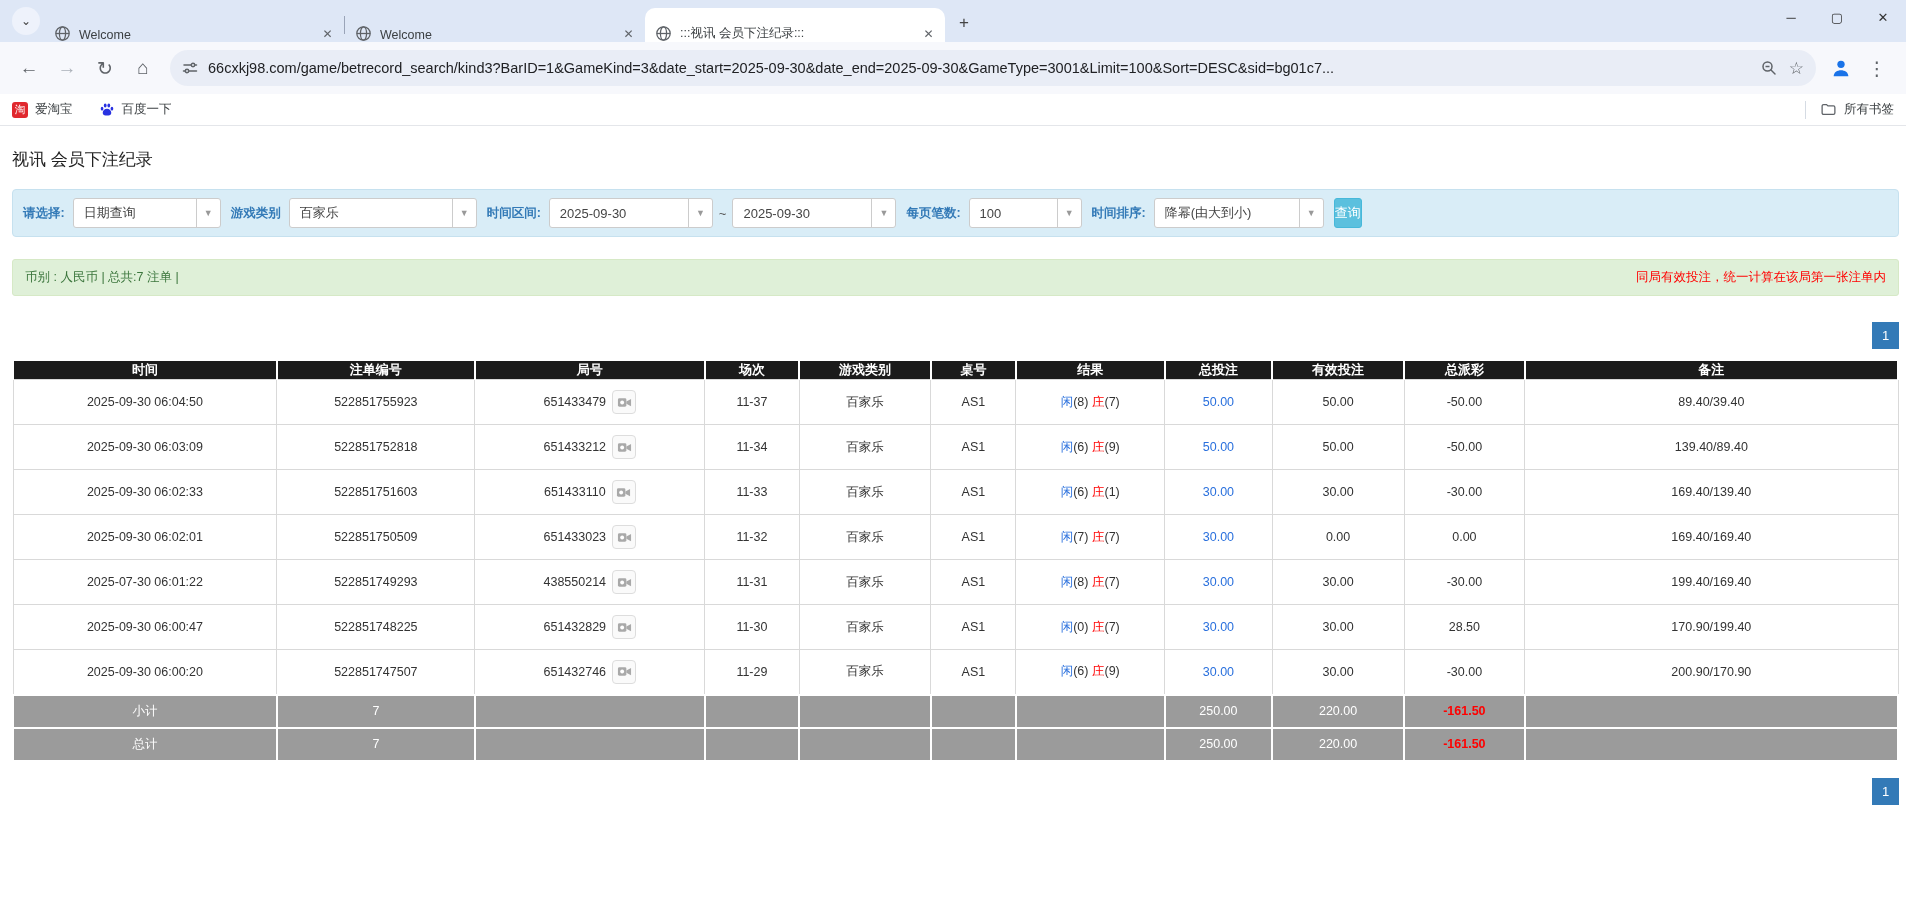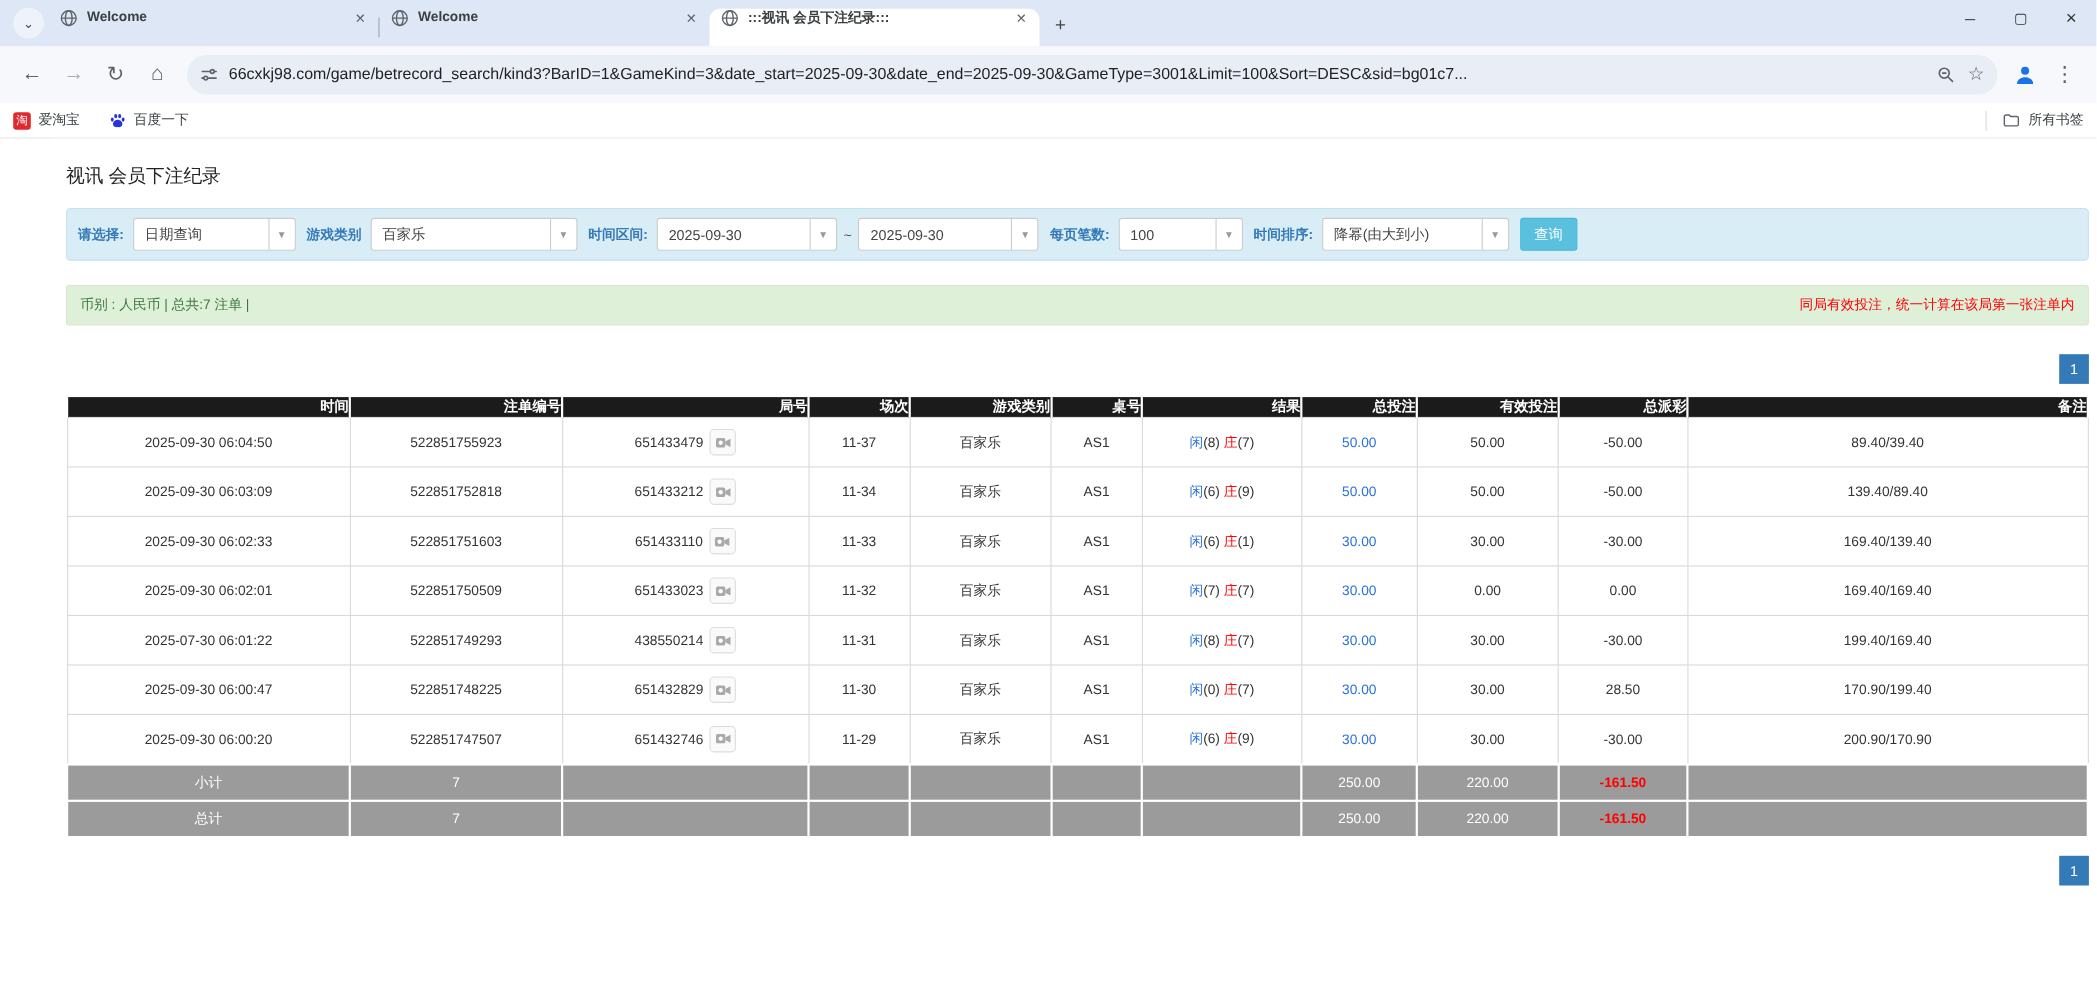--- a/index.html
+++ b/index.html
@@ -3,22 +3,22 @@
 <meta charset="utf-8">
 <style>
   * { margin:0; padding:0; box-sizing:border-box; }
   html,body { width:1906px; height:900px; overflow:hidden;
     font-family:"Liberation Sans","DejaVu Sans",sans-serif; background:#fff; }
 
   
   .tabstrip { height:42px; background:#dee7f6; display:flex; align-items:flex-end; position:relative; padding-left:10px; }
   .tab-search-btn { width:28px; height:28px; border-radius:50%; background:#eef2fb; color:#444;
     display:flex; align-items:center; justify-content:center; font-size:12px; margin:0 4px 7px 2px; cursor:pointer; }
-  .tab { width:300px; height:34px; display:flex; align-items:flex-start; padding:0 8px 0 10px;
-    color:#3c4043; font-size:12.5px; position:relative; border-radius:10px 10px 0 0; cursor:pointer;font-weight:bold; }
+  .tab { width:300px; height:34px; display:flex; align-items:flex-end; padding:0 8px 0 10px;
+    color:#3c4043; font-size:12.5px; position:relative; border-radius:10px 10px 0 0; cursor:pointer; }
   .tab.active { background:#fff; }
   .tab .favicon { width:17px; height:17px; margin-right:8px; flex:0 0 auto; }
   .tab .tab-title { flex:1; white-space:nowrap; overflow:hidden; text-overflow:ellipsis; }
   .tab .tab-close { width:17px; height:17px; border-radius:50%; display:flex; align-items:center;
     justify-content:center; font-size:12px; color:#5f6368; margin-left:6px; }
   .tab-divider { width:1px; height:18px; background:#9aa4b8; margin-bottom:8px; }
   .new-tab-btn { width:26px; height:26px; display:flex; align-items:center; justify-content:center;
     font-size:17px; color:#444; margin:0 0 6px 6px; cursor:pointer; }
   .win-controls { position:absolute; right:0; top:0; height:34px; display:flex; }
   .win-btn { width:46px; height:34px; display:flex; align-items:center; justify-content:center;
@@ -41,47 +41,47 @@
   .bookmark { display:flex; align-items:center; margin-right:26px; cursor:pointer; font-size:12.5px; color:#3c4043; }
   .bookmark .bm-icon { margin-right:7px; display:flex; align-items:center; }
   .taobao-badge { width:16px; height:16px; background:#e0282e; border-radius:3px; color:#fff;
     font-size:10.5px; display:flex; align-items:center; justify-content:center; }
   .bookmarks-spacer { flex:1; }
   .bm-sep { width:1px; height:18px; background:#d5dbe3; margin-right:14px; }
   .all-bookmarks { display:flex; align-items:center; font-size:12.5px; color:#3c4043; cursor:pointer; }
   .all-bookmarks .bm-icon { margin-right:7px; display:flex; align-items:center; }
 
   
-  .page { padding:18px 7px 0 12px; background:#fff;margin-left:48px; }
+  .page { padding:18px 7px 0 12px; background:#fff; }
   .page-title { font-size:17px; font-weight:500; color:#222; margin:4px 0 18px 0; }
 
   .filter-panel { background:#d9edf7; border:1px solid #c6e1ef; border-radius:4px;
     padding:8px 10px; display:flex; align-items:center; margin-bottom:22px; }
   .f-label { color:#337ab7; font-size:12.5px; font-weight:bold; margin:0 8px 0 10px; white-space:nowrap; }
   .f-select { background:#fff; border:1px solid #ccc; border-radius:3px; height:30px;
     display:flex; align-items:center; cursor:pointer; }
   .f-select .sel-text { font-size:13px; color:#444; padding:0 10px; flex:1; white-space:nowrap; }
   .f-select .sel-caret { width:24px; height:100%; border-left:1px solid #ccc; display:flex;
     align-items:center; justify-content:center; color:#999; font-size:9px; }
   .tilde { color:#555; font-size:13px; margin:0 6px; }
   .search-btn { background:#5bc0de; color:#fff; border:1px solid #46b8da; border-radius:3px;
-    font-size:13px; height:30px; padding:0 12px; margin-left:10px; cursor:pointer; }
+    font-size:13px; height:30px; padding:0 0; margin-left:10px; cursor:pointer; }
 
   .summary-bar { background:#dff0d8; border:1px solid #d6e9c6; border-radius:3px;
     padding:9px 12px; display:flex; align-items:center; justify-content:space-between; margin-bottom:26px; }
   .summary-left { color:#3c763d; font-size:12.5px; }
   .summary-right { color:#ff0000; font-size:12.5px; }
 
   .pagination-row { display:flex; justify-content:flex-end; margin-bottom:12px; }
   .page-btn { background:#337ab7; color:#fff; font-size:13px; min-width:27px; height:27px;
     display:flex; align-items:center; justify-content:center; cursor:pointer; }
 
   table.records { width:100%; border-collapse:collapse; table-layout:fixed; margin-bottom:16px; }
   table.records th { background:#1b1b1b; color:#fff; font-size:13px; font-weight:bold;
-    height:16px; border-left:2px solid #fff; border-right:2px solid #fff; text-align:right; }
+    height:16px; border-left:2px solid #fff; border-right:2px solid #fff; text-align:center; }
   table.records td { font-size:12.5px; color:#333; text-align:center; height:45px;
     border:1px solid #d9d9d9; background:#fff; }
   tr.total-row td { background:#9b9b9b; color:#fff; height:33px;
     border-left:2px solid #fff; border-right:2px solid #fff; border-top:2px solid #fff; border-bottom:2px solid #fff; }
   .amount-link { color:#2a70dd; cursor:pointer; }
   .res-p { color:#2a70dd; }
   .res-b { color:#f00; }
   .res-num { color:#333; }
   .neg { color:#ff0000; }
   tr.total-row .neg { color:#ff0000; font-weight:bold; }

